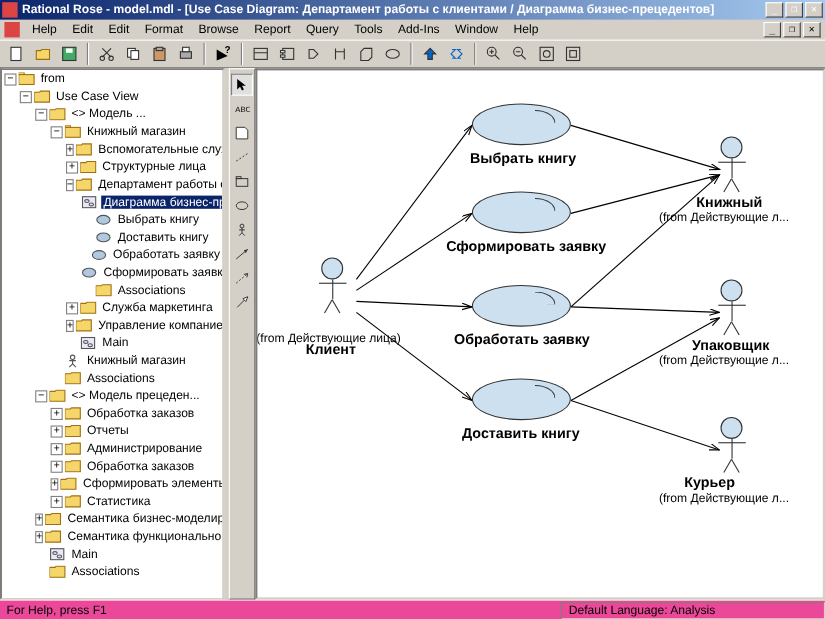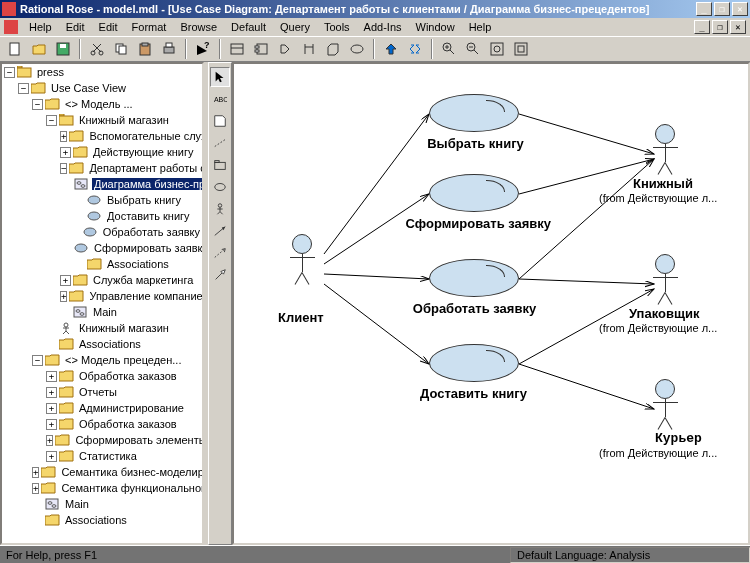--- a/index.html
+++ b/index.html
@@ -51,21 +51,21 @@
 .actor-body { width: 1px; height: 18px; background: #333; margin: 0 auto; position: relative; }
 .actor-arms { position: absolute; top: 3px; left: -12px; width: 25px; height: 1px; background: #333; }
 .actor-legs { position: absolute; top: 18px; left: 0; width: 1px; height: 0; }
 .actor-legs::before, .actor-legs::after { content: ""; position: absolute; top: 0; width: 14px; height: 1px; background: #333; transform-origin: left center; }
 .actor-legs::before { transform: rotate(60deg); }
 .actor-legs::after { transform: rotate(120deg); }
 .diag-label { position: absolute; font-size: 13px; font-weight: bold; white-space: nowrap; }
 .diag-sublabel { position: absolute; font-size: 11px; white-space: nowrap; }
 svg.arrows { position: absolute; top: 0; left: 0; width: 100%; height: 100%; pointer-events: none; }
 
-.statusbar { height: 18px; background: #737373; border-top: 1px solid #fff; display: flex; align-items: center; font-size: 11px; }
+.statusbar { height: 18px; background: #ec4899; border-top: 1px solid #fff; display: flex; align-items: center; font-size: 11px; }
 .status-cell { padding: 0 6px; border: 1px inset #d4d0c8; height: 16px; display: flex; align-items: center; }
 .status-cell.main { flex: 1; border: none; }
 </style>
 </head>
 <body>
 
 <div class="titlebar">
   <div class="titlebar-icon"></div>
   <div class="titlebar-text">Rational Rose - model.mdl - [Use Case Diagram: Департамент работы с клиентами / Диаграмма бизнес-прецедентов]</div>
   <div class="titlebar-btns">
@@ -76,21 +76,21 @@
 </div>
 
 <div class="menubar">
   <div class="menubar-icon"></div>
   <div id="menu-items" style="display: flex;">
       <span class="menu-item">Help</span>
       <span class="menu-item">Edit</span>
       <span class="menu-item">Edit</span>
       <span class="menu-item">Format</span>
       <span class="menu-item">Browse</span>
-      <span class="menu-item">Default</span>
+      <span class="menu-item">Report</span>
       <span class="menu-item">Query</span>
       <span class="menu-item">Tools</span>
       <span class="menu-item">Add-Ins</span>
       <span class="menu-item">Window</span>
       <span class="menu-item">Help</span>
     </div>
   <div class="titlebar-btns">
     <div class="titlebar-btn">_</div>
     <div class="titlebar-btn">❐</div>
     <div class="titlebar-btn">✕</div>
@@ -227,21 +227,21 @@
 <div class="workspace">
   <div class="tree-panel" id="tree">
       <div class="tree-row" style="padding-left: 2px;">
         <span class="tw">−</span>
         <span class="tree-icon">
           <svg width="15" height="12" viewBox="0 0 15 12">
             <rect class="pkg" x="0" y="0" width="5" height="2"></rect>
             <rect class="pkg" x="0" y="2" width="14" height="9"></rect>
           </svg>
         </span>
-        <span class="tree-label">press</span>
+        <span class="tree-label">from</span>
       </div>
       <div class="tree-row" style="padding-left: 16px;">
         <span class="tw">−</span>
         <span class="tree-icon">
           <svg width="15" height="12" viewBox="0 0 15 12">
             <path class="folder-y" d="M0 2h5l1-1h8v10H0z"></path>
           </svg>
         </span>
         <span class="tree-label">Use Case View</span>
       </div>
@@ -273,21 +273,21 @@
         </span>
         <span class="tree-label">Вспомогательные службы</span>
       </div>
       <div class="tree-row" style="padding-left: 58px;">
         <span class="tw">+</span>
         <span class="tree-icon">
           <svg width="15" height="12" viewBox="0 0 15 12">
             <path class="folder-y" d="M0 2h5l1-1h8v10H0z"></path>
           </svg>
         </span>
-        <span class="tree-label">Действующие книгу</span>
+        <span class="tree-label">Структурные лица</span>
       </div>
       <div class="tree-row" style="padding-left: 58px;">
         <span class="tw">−</span>
         <span class="tree-icon">
           <svg width="15" height="12" viewBox="0 0 15 12">
             <path class="folder-y" d="M0 2h5l1-1h8v10H0z"></path>
           </svg>
         </span>
         <span class="tree-label">Департамент работы с клиен...</span>
       </div>
@@ -590,20 +590,21 @@
         <div class="uc-oval" style="left: 195px; top: 280px; width: 90px; height: 38px;"></div>
         <div class="diag-label" style="left: 186px; top: 322px;">Доставить книгу</div>
         <div class="actor-fig" style="left: 55px; top: 170px; width: 26px;">
           <div class="actor-head"></div>
           <div class="actor-body">
             <div class="actor-arms"></div>
             <div class="actor-legs"></div>
           </div>
         </div>
         <div class="diag-label" style="left: 44px; top: 222px; margin-top: 24px;">Клиент</div>
+        <div class="diag-sublabel" style="left: -1px; top: 238px;">(from Действующие лица)</div>
         <div class="actor-fig" style="left: 418px; top: 60px; width: 26px;">
           <div class="actor-head"></div>
           <div class="actor-body">
             <div class="actor-arms"></div>
             <div class="actor-legs"></div>
           </div>
         </div>
         <div class="diag-label" style="left: 399px; top: 112px;">Книжный</div>
         <div class="diag-sublabel" style="left: 365px; top: 128px;">(from Действующие л...</div>
         <div class="actor-fig" style="left: 418px; top: 190px; width: 26px;">
@@ -615,21 +616,21 @@
         </div>
         <div class="diag-label" style="left: 395px; top: 242px;">Упаковщик</div>
         <div class="diag-sublabel" style="left: 365px; top: 258px;">(from Действующие л...</div>
         <div class="actor-fig" style="left: 418px; top: 315px; width: 26px;">
           <div class="actor-head"></div>
           <div class="actor-body">
             <div class="actor-arms"></div>
             <div class="actor-legs"></div>
           </div>
         </div>
-        <div class="diag-label" style="left: 421px; top: 367px; font-family: Liberation Mono, monospace;">Курьер</div>
+        <div class="diag-label" style="left: 388px; top: 367px;">Курьер</div>
         <div class="diag-sublabel" style="left: 365px; top: 383px;">(from Действующие л...</div>
       </div>
   </div>
 </div>
 
 <div class="statusbar">
   <div class="status-cell main">For Help, press F1</div>
   <div class="status-cell" style="width:240px">Default Language: Analysis</div>
 </div>
 

